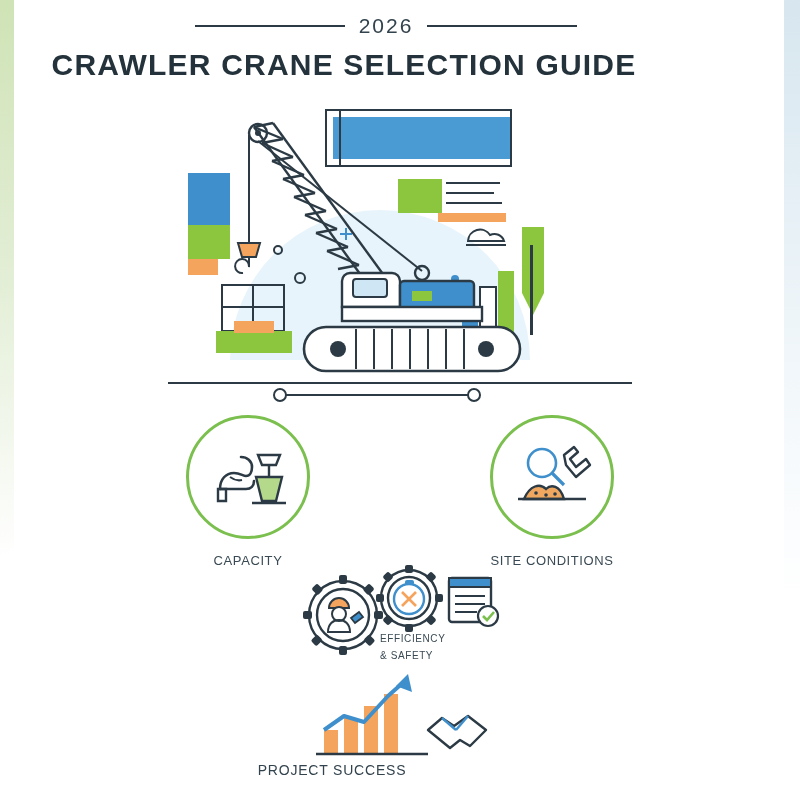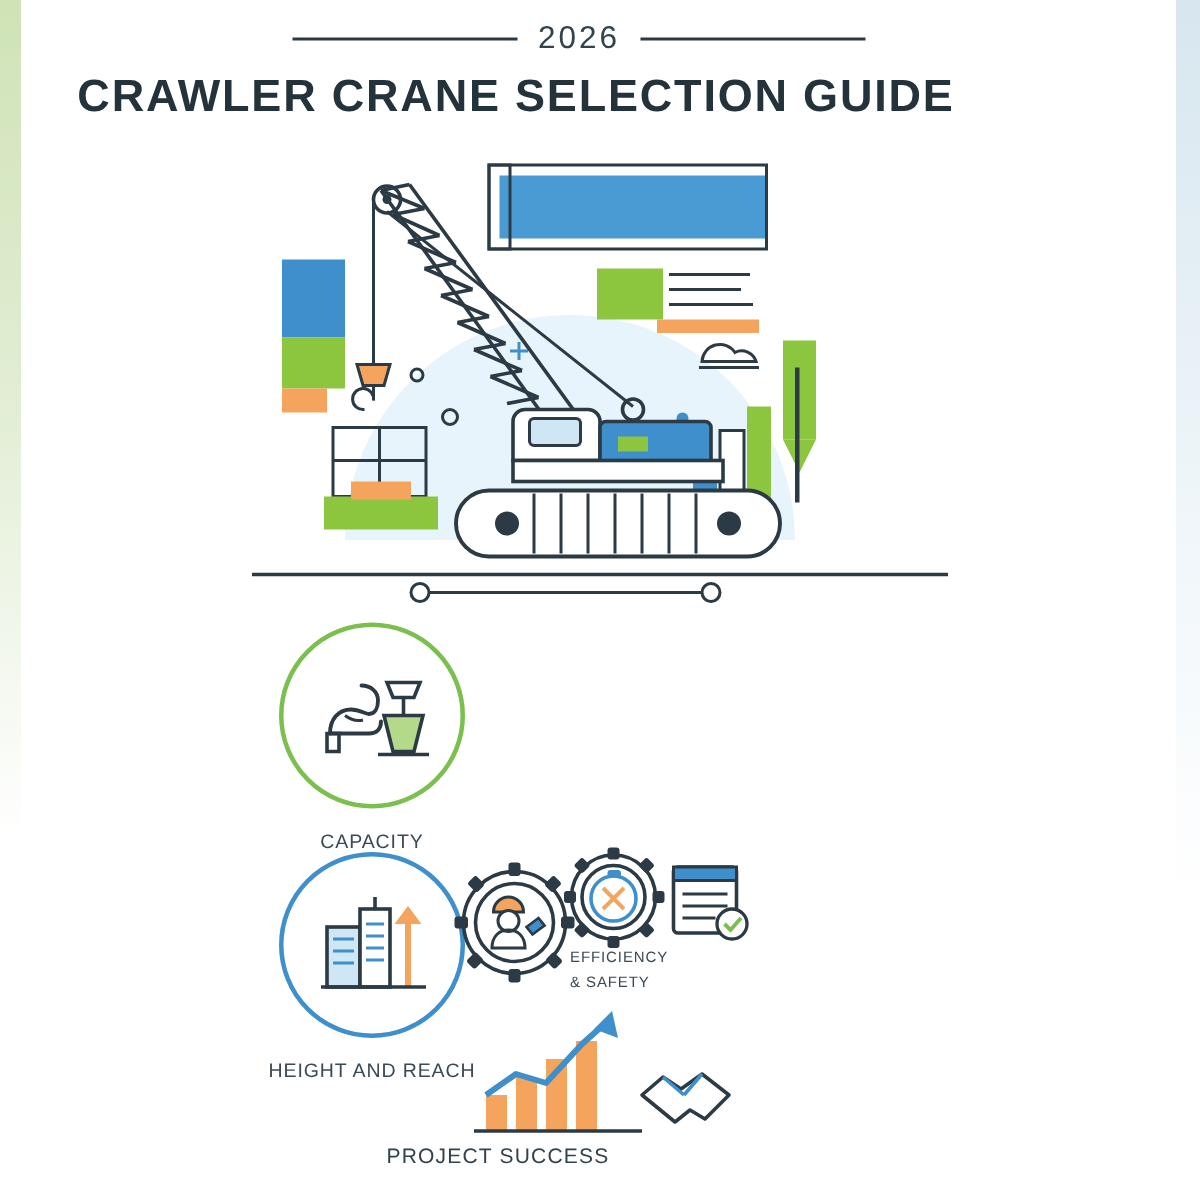--- a/index.html
+++ b/index.html
@@ -65,21 +65,20 @@
     left: 150px; top: 95px;
     width: 500px; height: 310px;
   }
   
   .features {
     position: absolute;
     top: 415px; left: 180px;
     width: 440px;
     display: flex;
     justify-content: space-between;
-    flex-direction: column;
   }
   .feature {
     width: 136px;
     display: flex;
     flex-direction: column;
     align-items: center;
   }
   .circle {
     width: 118px; height: 118px;
     border-radius: 50%;
@@ -266,44 +265,40 @@
 
           <path d="M50 18 h22 l-4 10 h-14 z" fill="none" stroke="#2b3a44" stroke-width="2.4"></path>
           <line x1="61" y1="28" x2="61" y2="40" stroke="#2b3a44" stroke-width="2.4"></line>
           <path d="M48 40 h26 l-6 24 h-14 z" fill="#b5d98a" stroke="#2b3a44" stroke-width="2.4"></path>
           <line x1="44" y1="66" x2="78" y2="66" stroke="#2b3a44" stroke-width="2.4"></line>
         </svg>
       </div>
       <div class="feature-label">CAPACITY</div>
     </div>
 
+
     <div class="feature">
-      <div class="circle blue">
+      <div class="circle green">
         <svg width="80" height="80" viewBox="0 0 80 80" xmlns="http://www.w3.org/2000/svg">
-          <rect x="10" y="28" width="22" height="40" fill="#cfe6f5" stroke="#2b3a44" stroke-width="2.4"></rect>
-          <rect x="32" y="16" width="20" height="52" fill="#ffffff" stroke="#2b3a44" stroke-width="2.4"></rect>
-          <g stroke="#3e8fcb" stroke-width="2">
-            <line x1="14" y1="36" x2="28" y2="36"></line>
-            <line x1="14" y1="44" x2="28" y2="44"></line>
-            <line x1="14" y1="52" x2="28" y2="52"></line>
-            <line x1="36" y1="26" x2="48" y2="26"></line>
-            <line x1="36" y1="34" x2="48" y2="34"></line>
-            <line x1="36" y1="42" x2="48" y2="42"></line>
-            <line x1="36" y1="50" x2="48" y2="50"></line>
+          <circle cx="30" cy="26" r="14" fill="#ffffff" stroke="#3e8fcb" stroke-width="2.6"></circle>
+          <line x1="40" y1="36" x2="52" y2="48" stroke="#3e8fcb" stroke-width="3.2"></line>
+
+          <path d="M52 18 l10 -8 l4 5 l-8 7 l6 8 l10 -8 l4 6 l-14 12 l-10 -12 z" fill="none" stroke="#2b3a44" stroke-width="2.4" stroke-linejoin="round"></path>
+
+          <path d="M12 62 c6 -14 16 -16 22 -10 c5 -5 14 -4 18 10 z" fill="#f0a860" stroke="#2b3a44" stroke-width="2.4"></path>
+          <g fill="#2b3a44">
+            <circle cx="24" cy="56" r="1.8"></circle>
+            <circle cx="34" cy="58" r="1.8"></circle>
+            <circle cx="43" cy="57" r="1.8"></circle>
           </g>
-          <line x1="42" y1="16" x2="42" y2="8" stroke="#2b3a44" stroke-width="2.4"></line>
-
-          <line x1="64" y1="68" x2="64" y2="22" stroke="#f5a45d" stroke-width="4"></line>
-          <path d="M64 14 l9 12 h-18 z" fill="#f5a45d"></path>
-          <line x1="6" y1="68" x2="76" y2="68" stroke="#2b3a44" stroke-width="2.4"></line>
+          <line x1="6" y1="62" x2="74" y2="62" stroke="#2b3a44" stroke-width="2.4"></line>
         </svg>
       </div>
-      <div class="feature-label">HEIGHT AND REACH</div>
+      <div class="feature-label">SITE CONDITIONS</div>
     </div>
-
   </div>
 
   <div class="gears">
     <svg width="230" height="100" viewBox="0 0 230 100" xmlns="http://www.w3.org/2000/svg">
 
       <g>
         <g fill="none" stroke="#2b3a44" stroke-width="2.4">
           <circle cx="58" cy="55" r="34"></circle>
           <circle cx="58" cy="55" r="26"></circle>
         </g>

